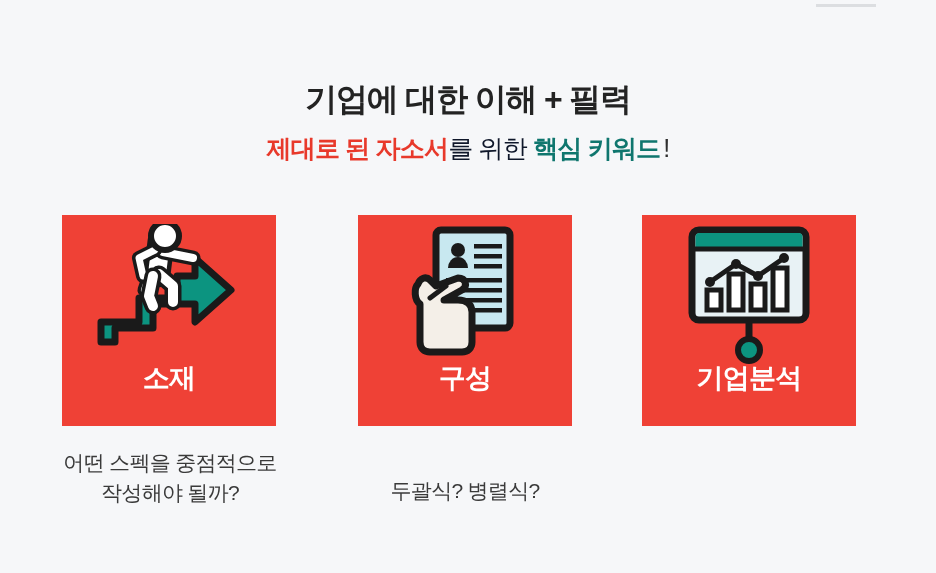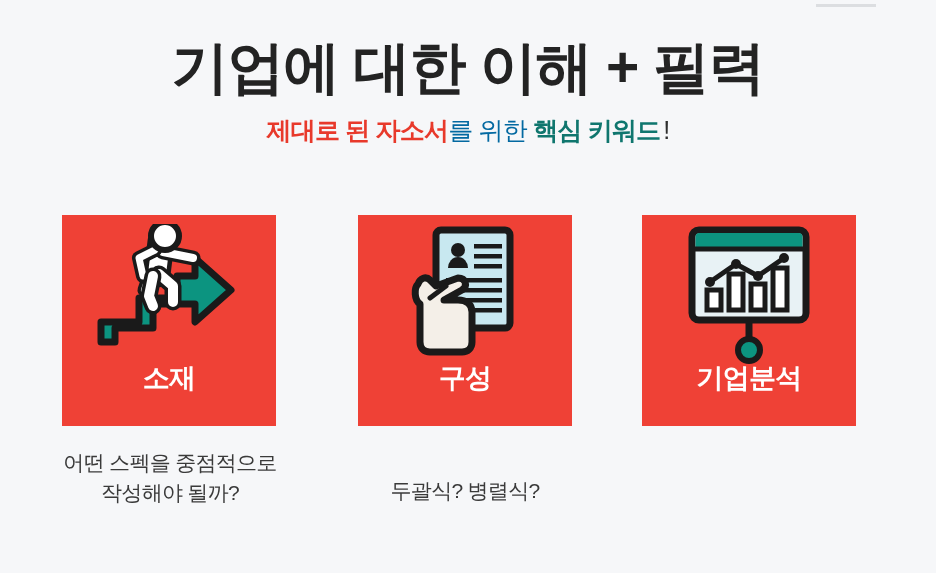--- a/index.html
+++ b/index.html
@@ -25,41 +25,41 @@
 
   .page {
     position: absolute;
     inset: 0;
     display: flex;
     flex-direction: column;
     align-items: center;
   }
 
   .headline {
-    margin-top: 36px;
-    font-size: 57px;
+    margin-top: 82px;
+    font-size: 32px;
     font-weight: 700;
     letter-spacing: -1.2px;
     color: #232323;
     text-align: center;
     line-height: 1.1;
     white-space: nowrap;
   }
 
   .subhead {
     margin-top: 16px;
     font-size: 25px;
     letter-spacing: -0.8px;
     color: #2c2c2c;
     text-align: center;
     line-height: 1.2;
     white-space: nowrap;
   }
   .subhead .accent { color: #e8392b; font-weight: 700; }
-  .subhead .plain  { color: #0369a1; font-weight: 400; }
+  .subhead .plain  { color: #0f172a; font-weight: 400; }
   .subhead .strong { color: #0f766e; font-weight: 700; }
   .subhead .bang   { color: #2f2f2f; font-weight: 400; padding-left: 3px; }
 
   .cards {
     position: absolute;
     top: 215px;
     left: 0;
     width: 936px;
     height: 211px;
   }

